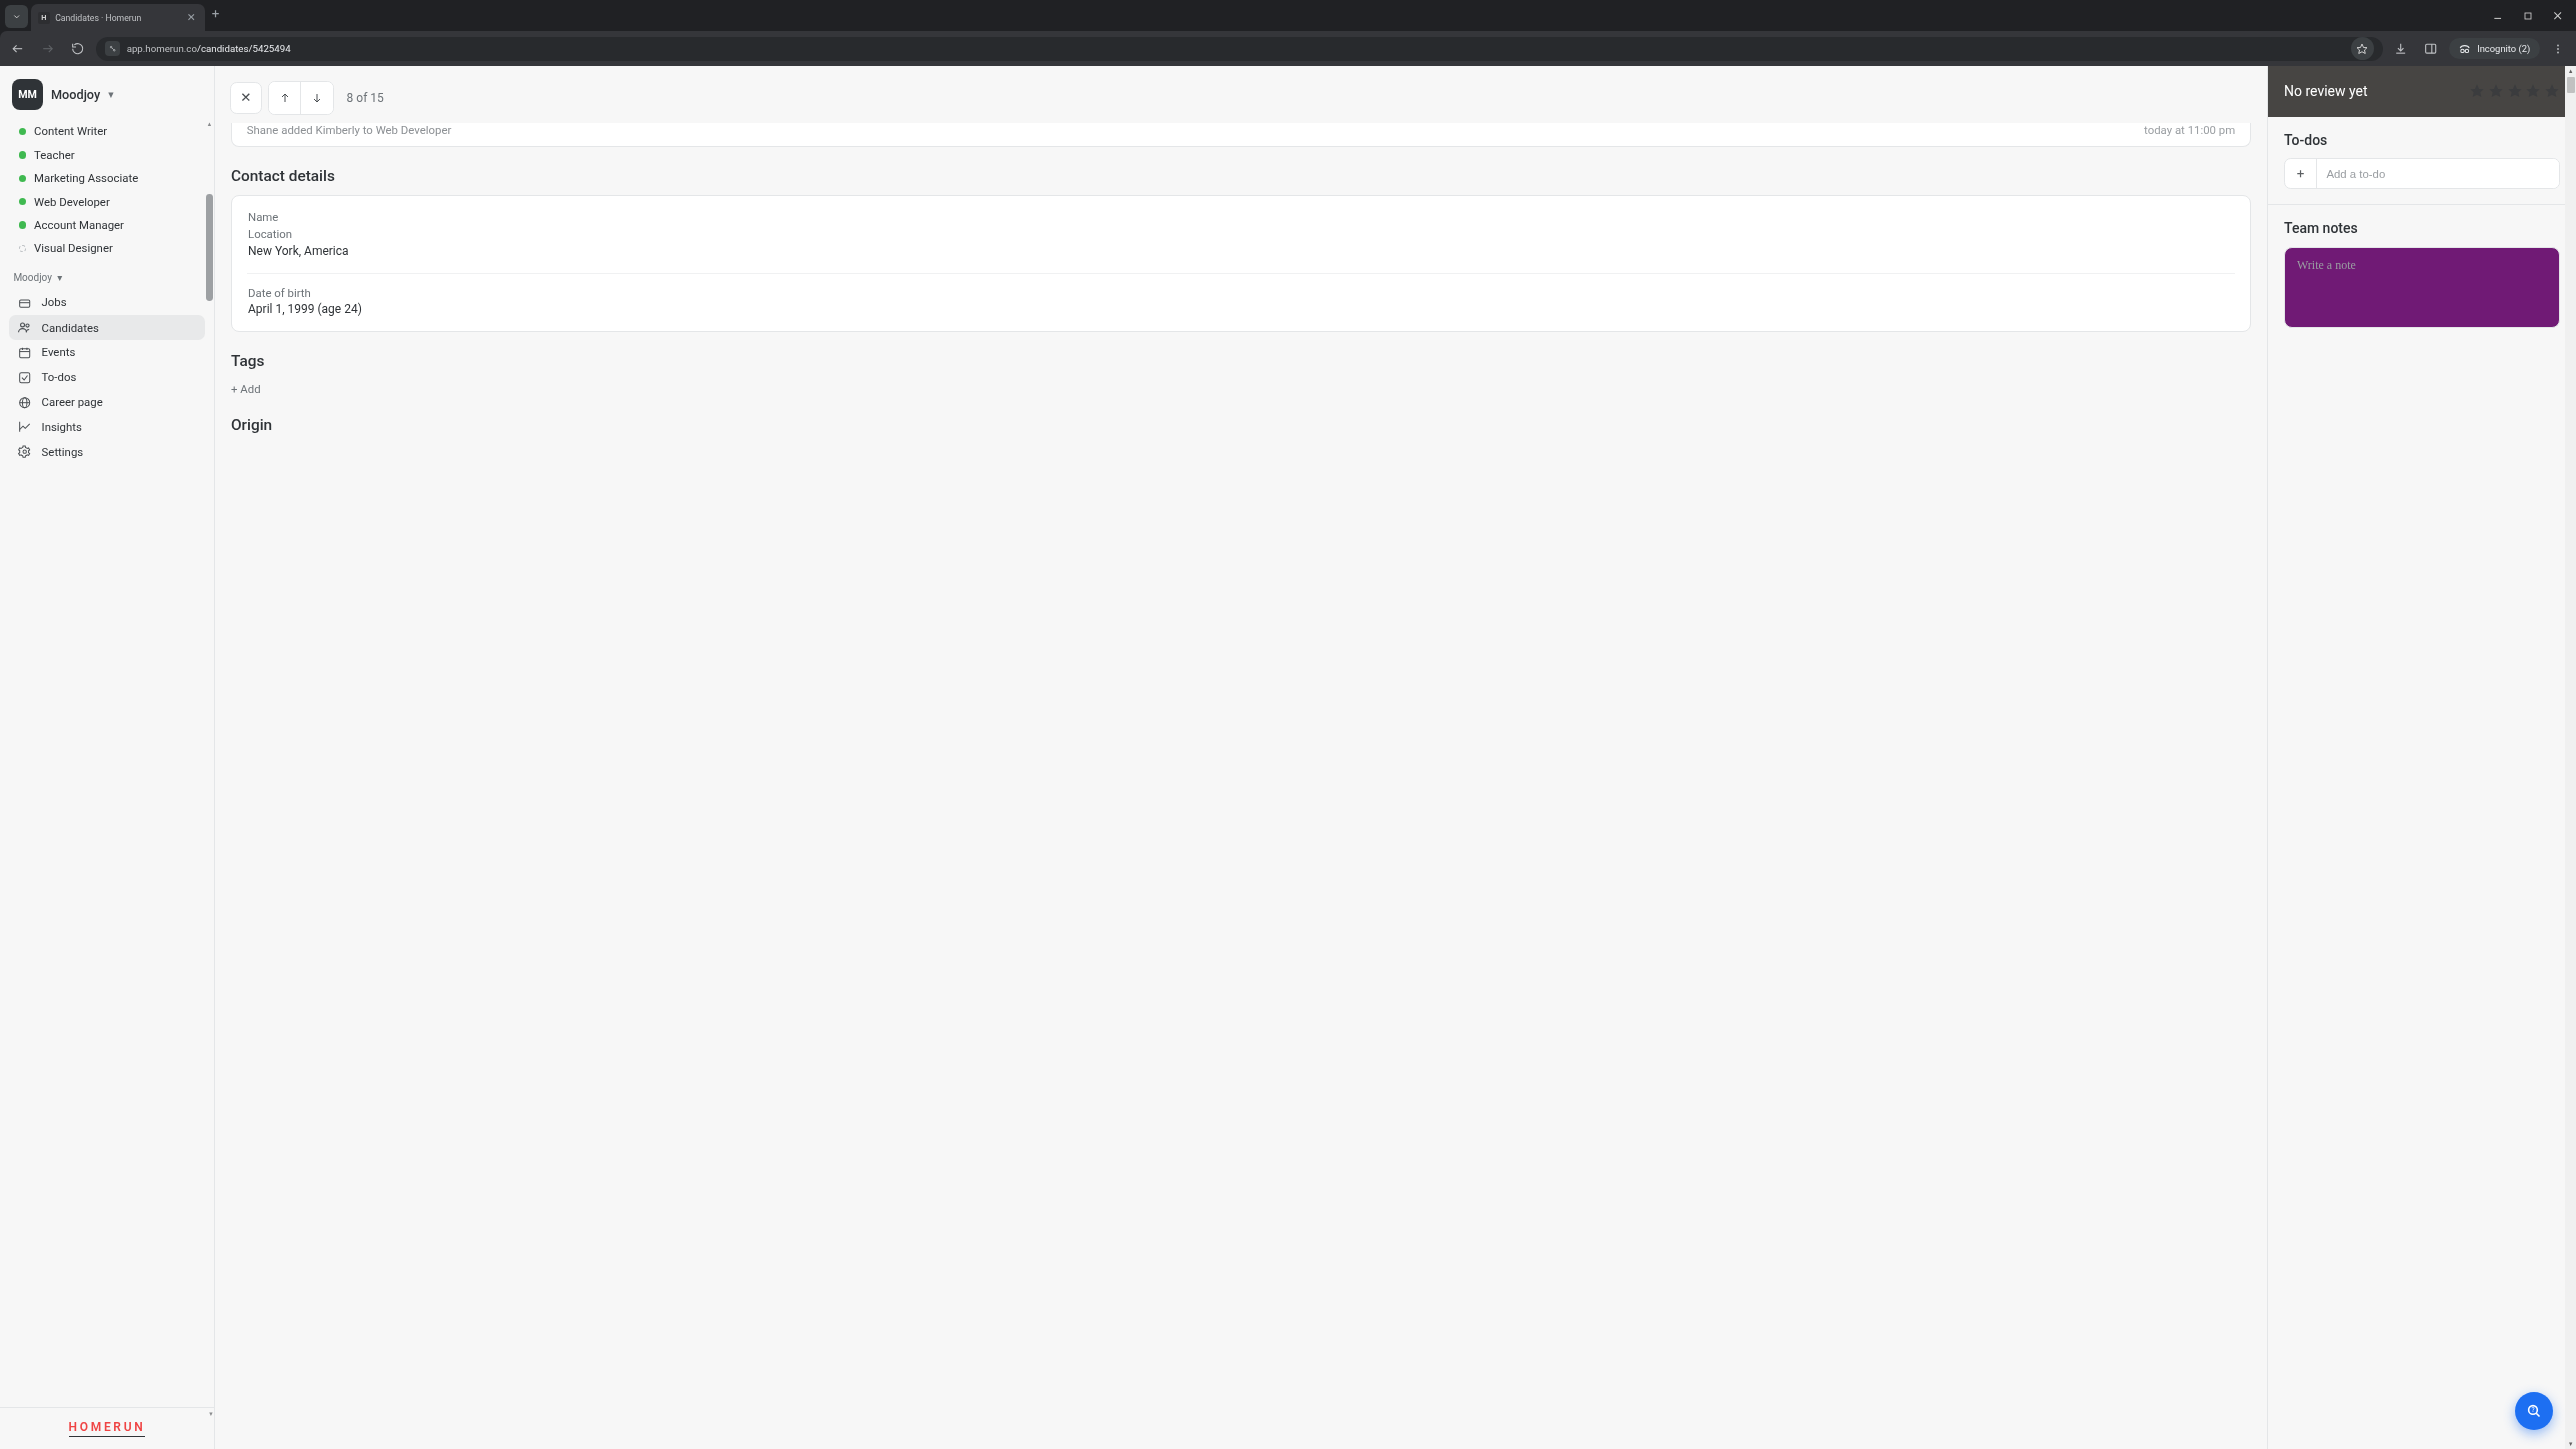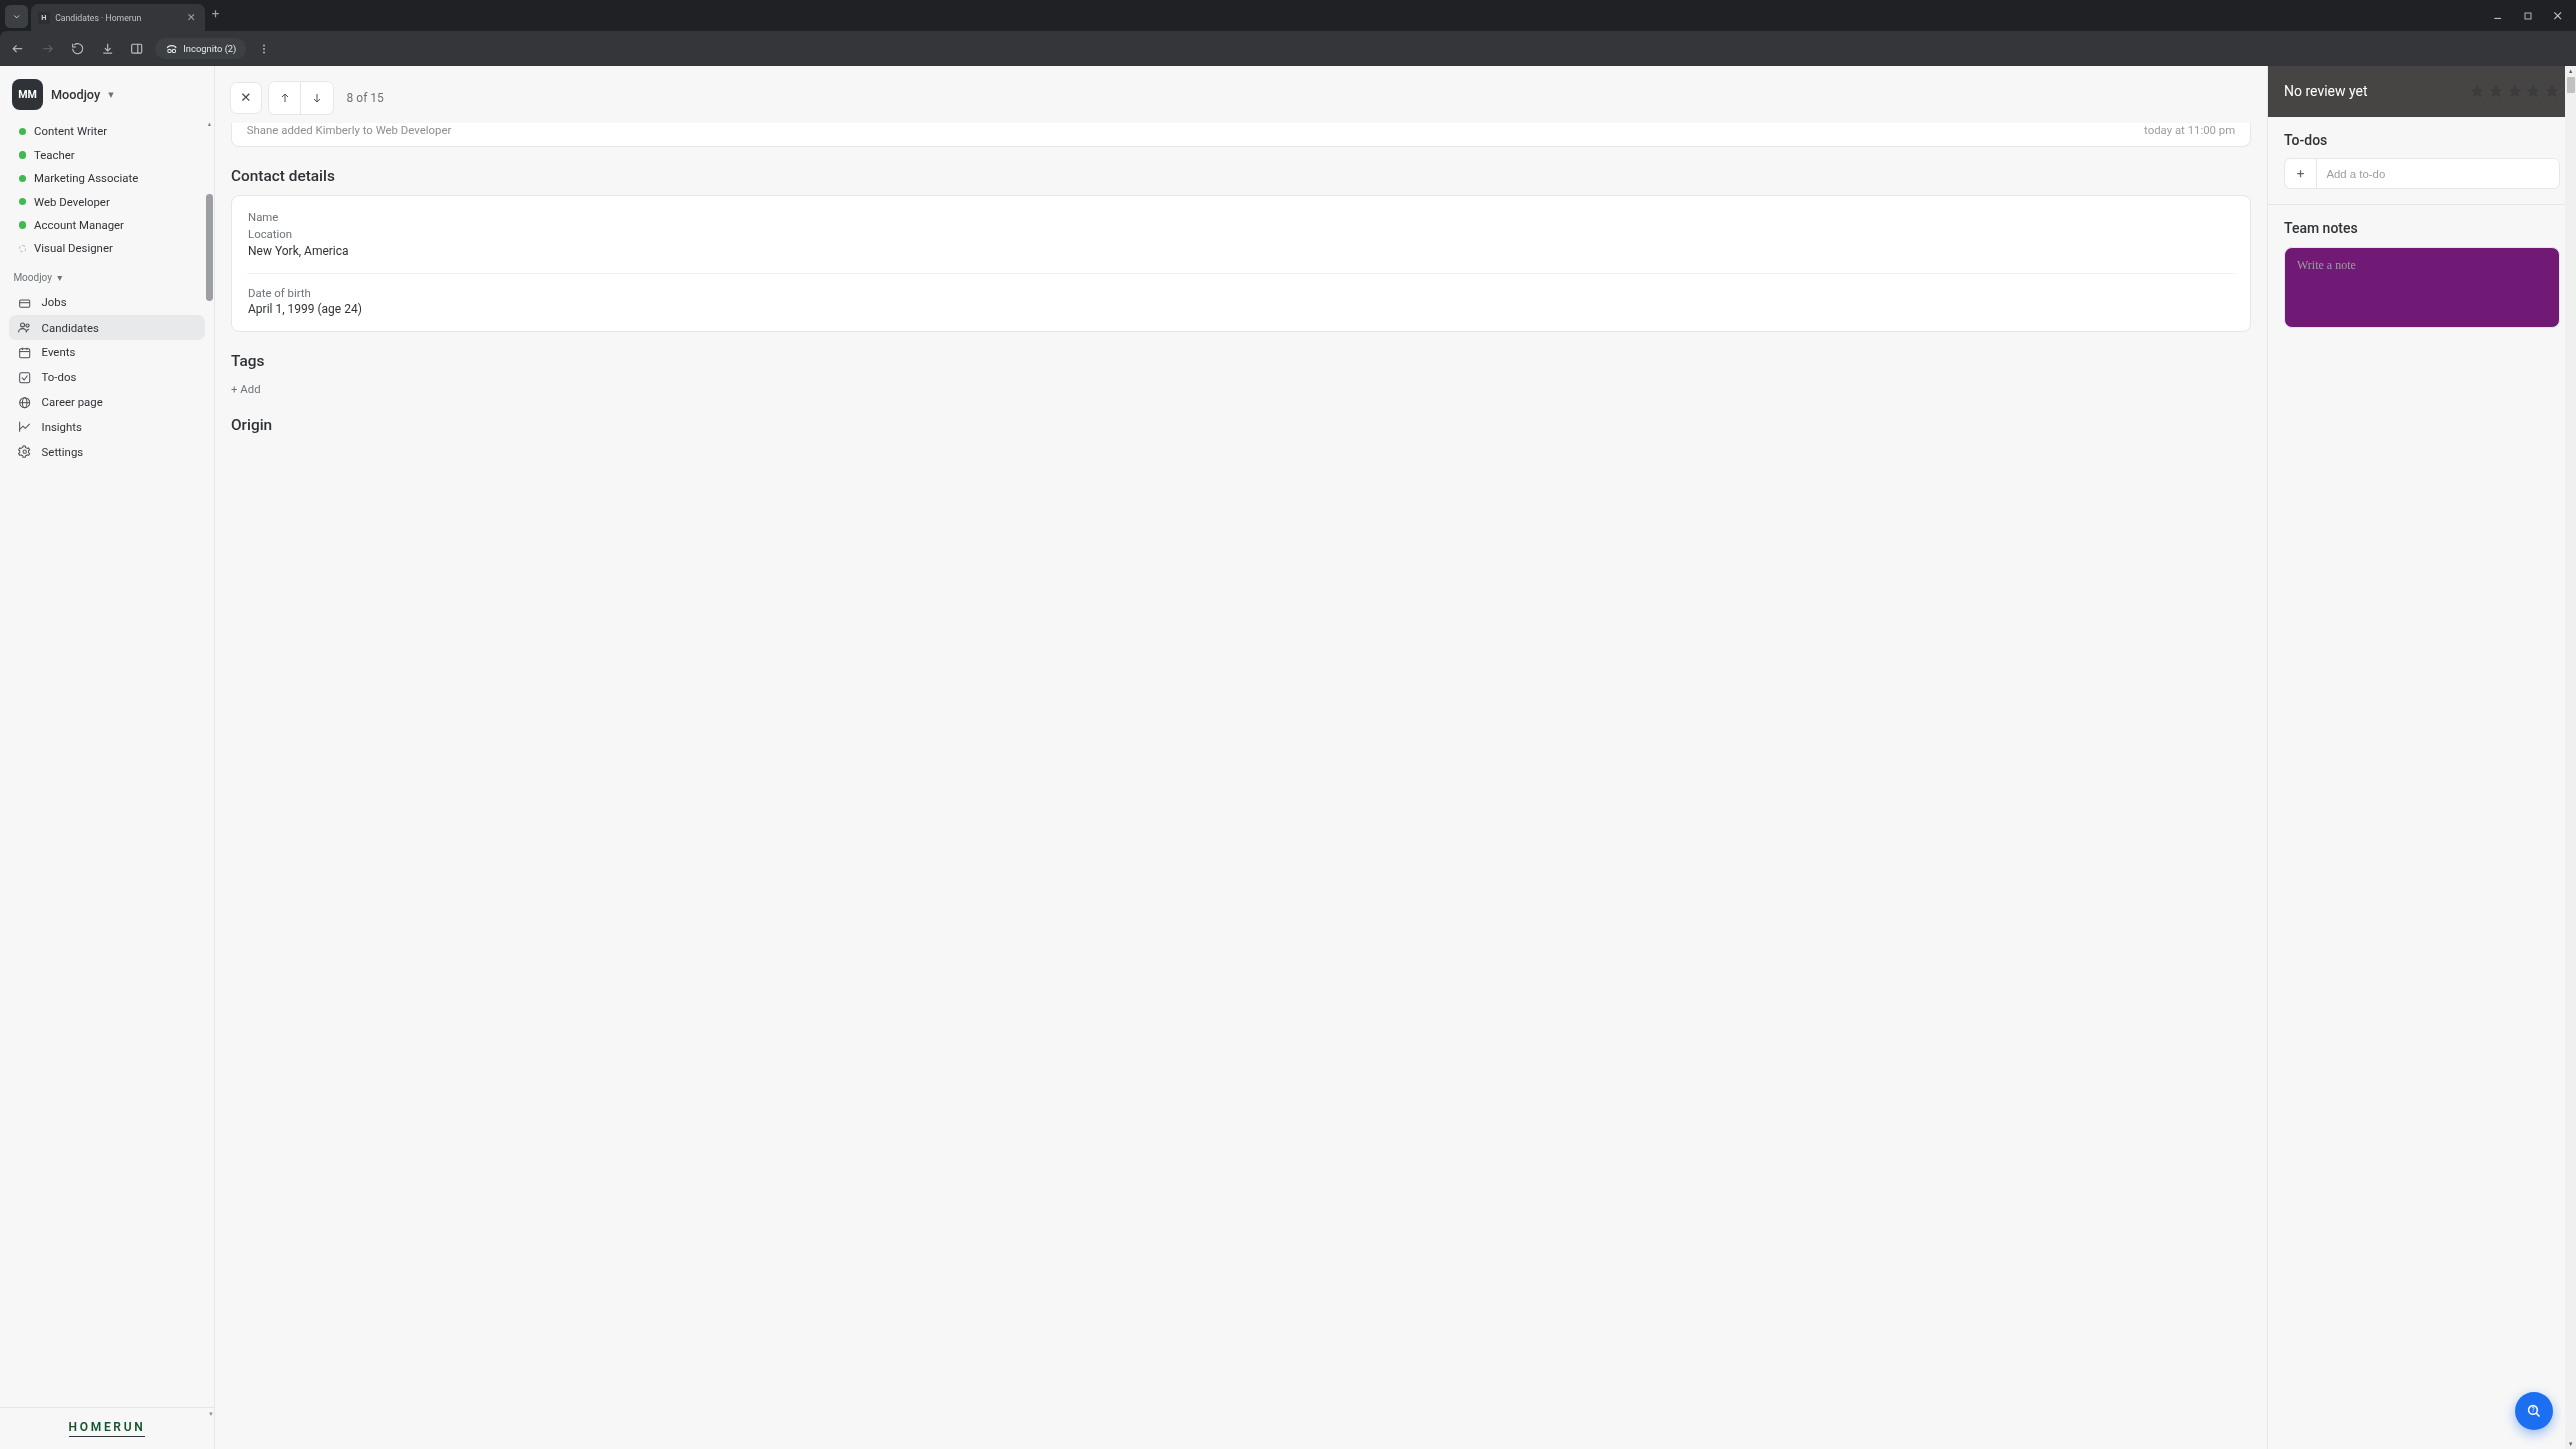--- a/index.html
+++ b/index.html
@@ -78,21 +78,21 @@
   .dot { width:7.4px;height:7.4px;border-radius:50%; background:var(--green-dot); flex:0 0 auto;}
   .dot.dashed { background:transparent; border:1px dashed #b7bbbf; }
 
   .ws-mini { display:flex; align-items:center; gap:5.4px; padding:4px 13.4px 2.7px; color:var(--text-muted); font-size:10px;}
   .nav-list { padding: 4px 9.4px 6.7px; }
   .nav-item { display:flex; align-items:flex-end; gap:9.4px; padding:5.4px 8px; border-radius:6.7px; color:var(--text-dark); font-size:11.4px;}
   .nav-item.active { background:#e8e9ea; }
   .nav-icon { width:14.8px; display:flex; align-items:center; justify-content:center; color:#4a4e52;}
 
   .brand-footer { margin-top:auto; border-top:0.7px solid var(--border); padding:12px 0 14.8px; text-align:center;}
-  .brand-word { font-size:12px; letter-spacing:2.7px; color:#14532d; font-weight:600; border-bottom:1.3px solid #2f3337; padding-bottom:2px;}
+  .brand-word { font-size:12px; letter-spacing:2.7px; color:#ef4444; font-weight:600; border-bottom:1.3px solid #2f3337; padding-bottom:2px;}
 
   
   .main { flex:1; display:flex; min-width:0;}
   .center { flex:1; min-width:0; padding: 0 0 0 0;}
   .pager { display:flex; align-items:center; gap:6.7px; padding:14.8px 0 8px 14.8px;}
   .pager-btn { width:32px;height:32px;border:0.7px solid var(--border); background:#fff; display:flex;align-items:center;justify-content:center;color:#4a4e52;}
   .pager-close { border-radius:6.7px; font-size:13.4px;}
   .pager-group { display:flex; border:0.7px solid var(--border); border-radius:6.7px; overflow:hidden; background:#fff;}
   .pager-group .pager-btn { border:none; border-right:0.7px solid var(--border); border-radius:0;}
   .pager-group .pager-btn:last-child{border-right:none;}
@@ -178,20 +178,39 @@
         <line x1="4" y1="12" x2="20" y2="12"></line>
         <polyline points="14 6 20 12 14 18"></polyline>
       </svg>
   </div>
   <div class="tb-icon">
     <svg width="13.4" height="13.4" viewBox="0 0 24 24" fill="none" stroke="currentColor" stroke-width="2">
         <path d="M3 12a9 9 0 1 0 3-6.7"></path>
         <polyline points="3 3 3 9 9 9"></polyline>
       </svg>
   </div>
+  <div class="omnibox">
+    <span class="site-chip">
+      <svg width="9.4" height="9.4" viewBox="0 0 24 24" fill="none" stroke="#bfc1c4" stroke-width="2">
+          <circle cx="8" cy="8" r="2"></circle>
+          <circle cx="16" cy="16" r="2"></circle>
+          <line x1="9.5" y1="9.5" x2="14.5" y2="14.5"></line>
+        </svg>
+    </span>
+    <span class="url">
+      <span>app.homerun.co</span><span class="path">/candidates/5425494</span>
+    </span>
+    <span class="omni-right">
+      <span class="tb-icon" style="background:#3c4043;">
+        <svg width="12" height="12" viewBox="0 0 24 24" fill="none" stroke="#cfcfcf" stroke-width="2">
+            <polygon points="12 2 15 9 22 9.3 17 14 18.5 21 12 17.5 5.5 21 7 14 2 9.3 9 9"></polygon>
+          </svg>
+      </span>
+    </span>
+  </div>
   <div class="tb-icon">
     <svg width="13.4" height="13.4" viewBox="0 0 24 24" fill="none" stroke="currentColor" stroke-width="2">
         <line x1="12" y1="3" x2="12" y2="15"></line>
         <polyline points="7 11 12 16 17 11"></polyline>
         <line x1="4" y1="20" x2="20" y2="20"></line>
       </svg>
   </div>
   <div class="tb-icon">
     <svg width="13.4" height="13.4" viewBox="0 0 24 24" fill="none" stroke="currentColor" stroke-width="2">
         <rect x="3" y="4" width="18" height="16" rx="2"></rect>

